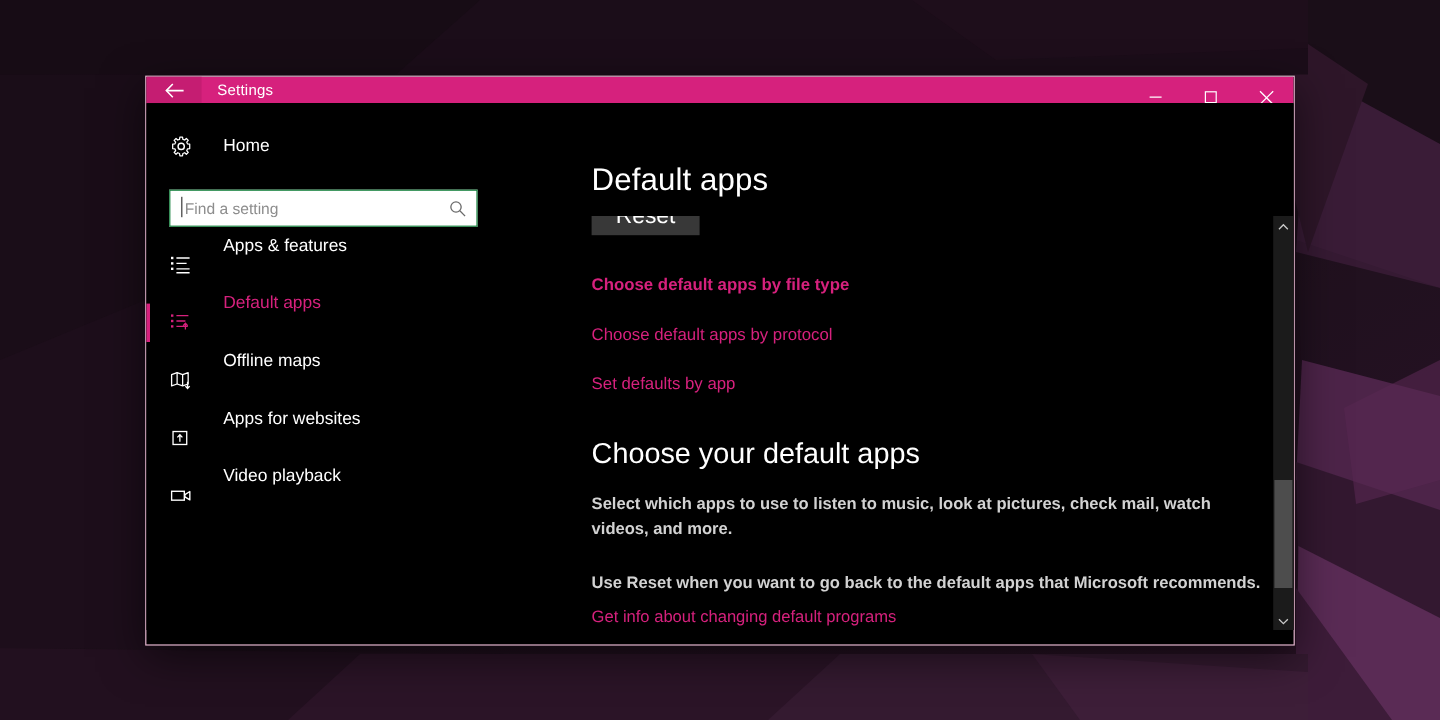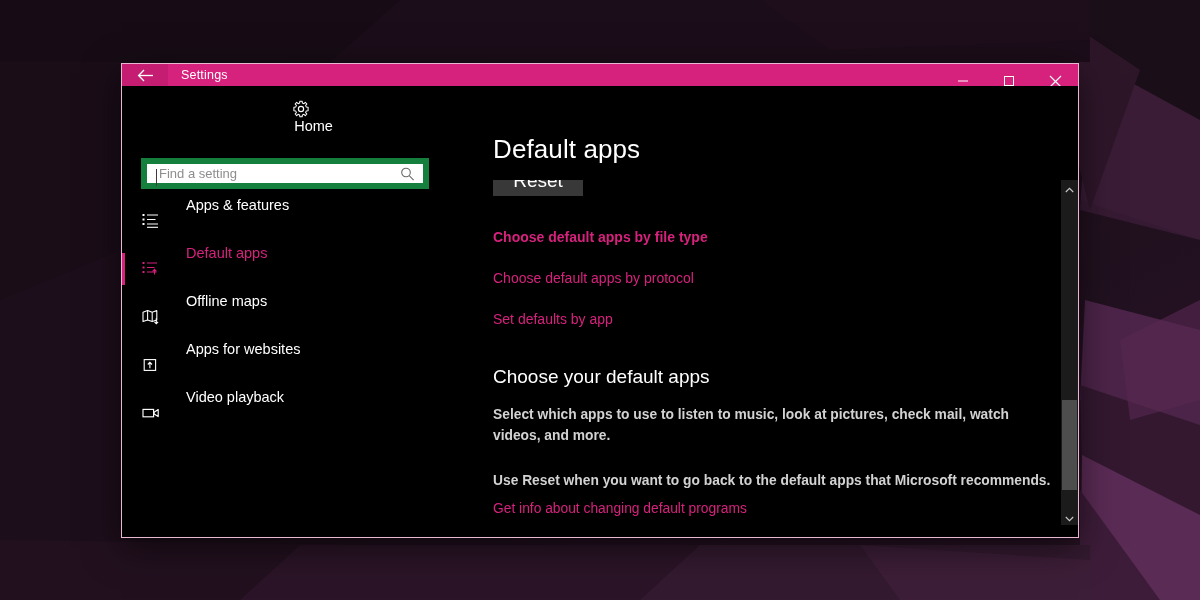--- a/index.html
+++ b/index.html
@@ -93,36 +93,35 @@
     background: #000000;
     padding-top: 14px;
     box-sizing: border-box;
   }
   #home-row {
     display: flex;
     align-items: center;
     height: 44px;
     padding-left: 20px;
     box-sizing: border-box;
-    flex-direction: column;
   }
   #home-row .nav-icon { width: 26px; display:flex; align-items:center; }
   #home-label {
     color: #ffffff;
     font-size: 14.5px;
     margin-left: 18px;
   }
 
   
   #search-wrap {
     margin: 14px 0 0 19px;
-    width: 288px;
+    width: 257px;
     height: 31px;
     background: #ffffff;
-    border: 6px solid #15803d;
+    border: 1px solid #15803d;
     box-sizing: border-box;
     display: flex;
     align-items: flex-start;
     position: relative;
   }
   #search-caret {
     position: absolute;
     left: 9px;
     top: 5px;
     width: 1px;
@@ -248,21 +247,21 @@
     font-size: 14px;
     text-decoration: none;
     width: max-content;
   }
   #link-file-type  { margin-top: 33px; font-weight: bold; }
   #link-protocol   { margin-top: 25px; }
   #link-by-app     { margin-top: 25px; }
   #choose-heading {
     margin: 40px 0 10px 26px;
     color: #ffffff;
-    font-size: 19px;
+    font-size: 24px;
     font-weight: normal;
     line-height: 1;
   }
   .body-text {
     margin: 18px 26px 0 26px;
     color: #d2d2d2;
     font-size: 13.8px;
     line-height: 21px;
     max-width: 568px;
     font-weight: bold;

